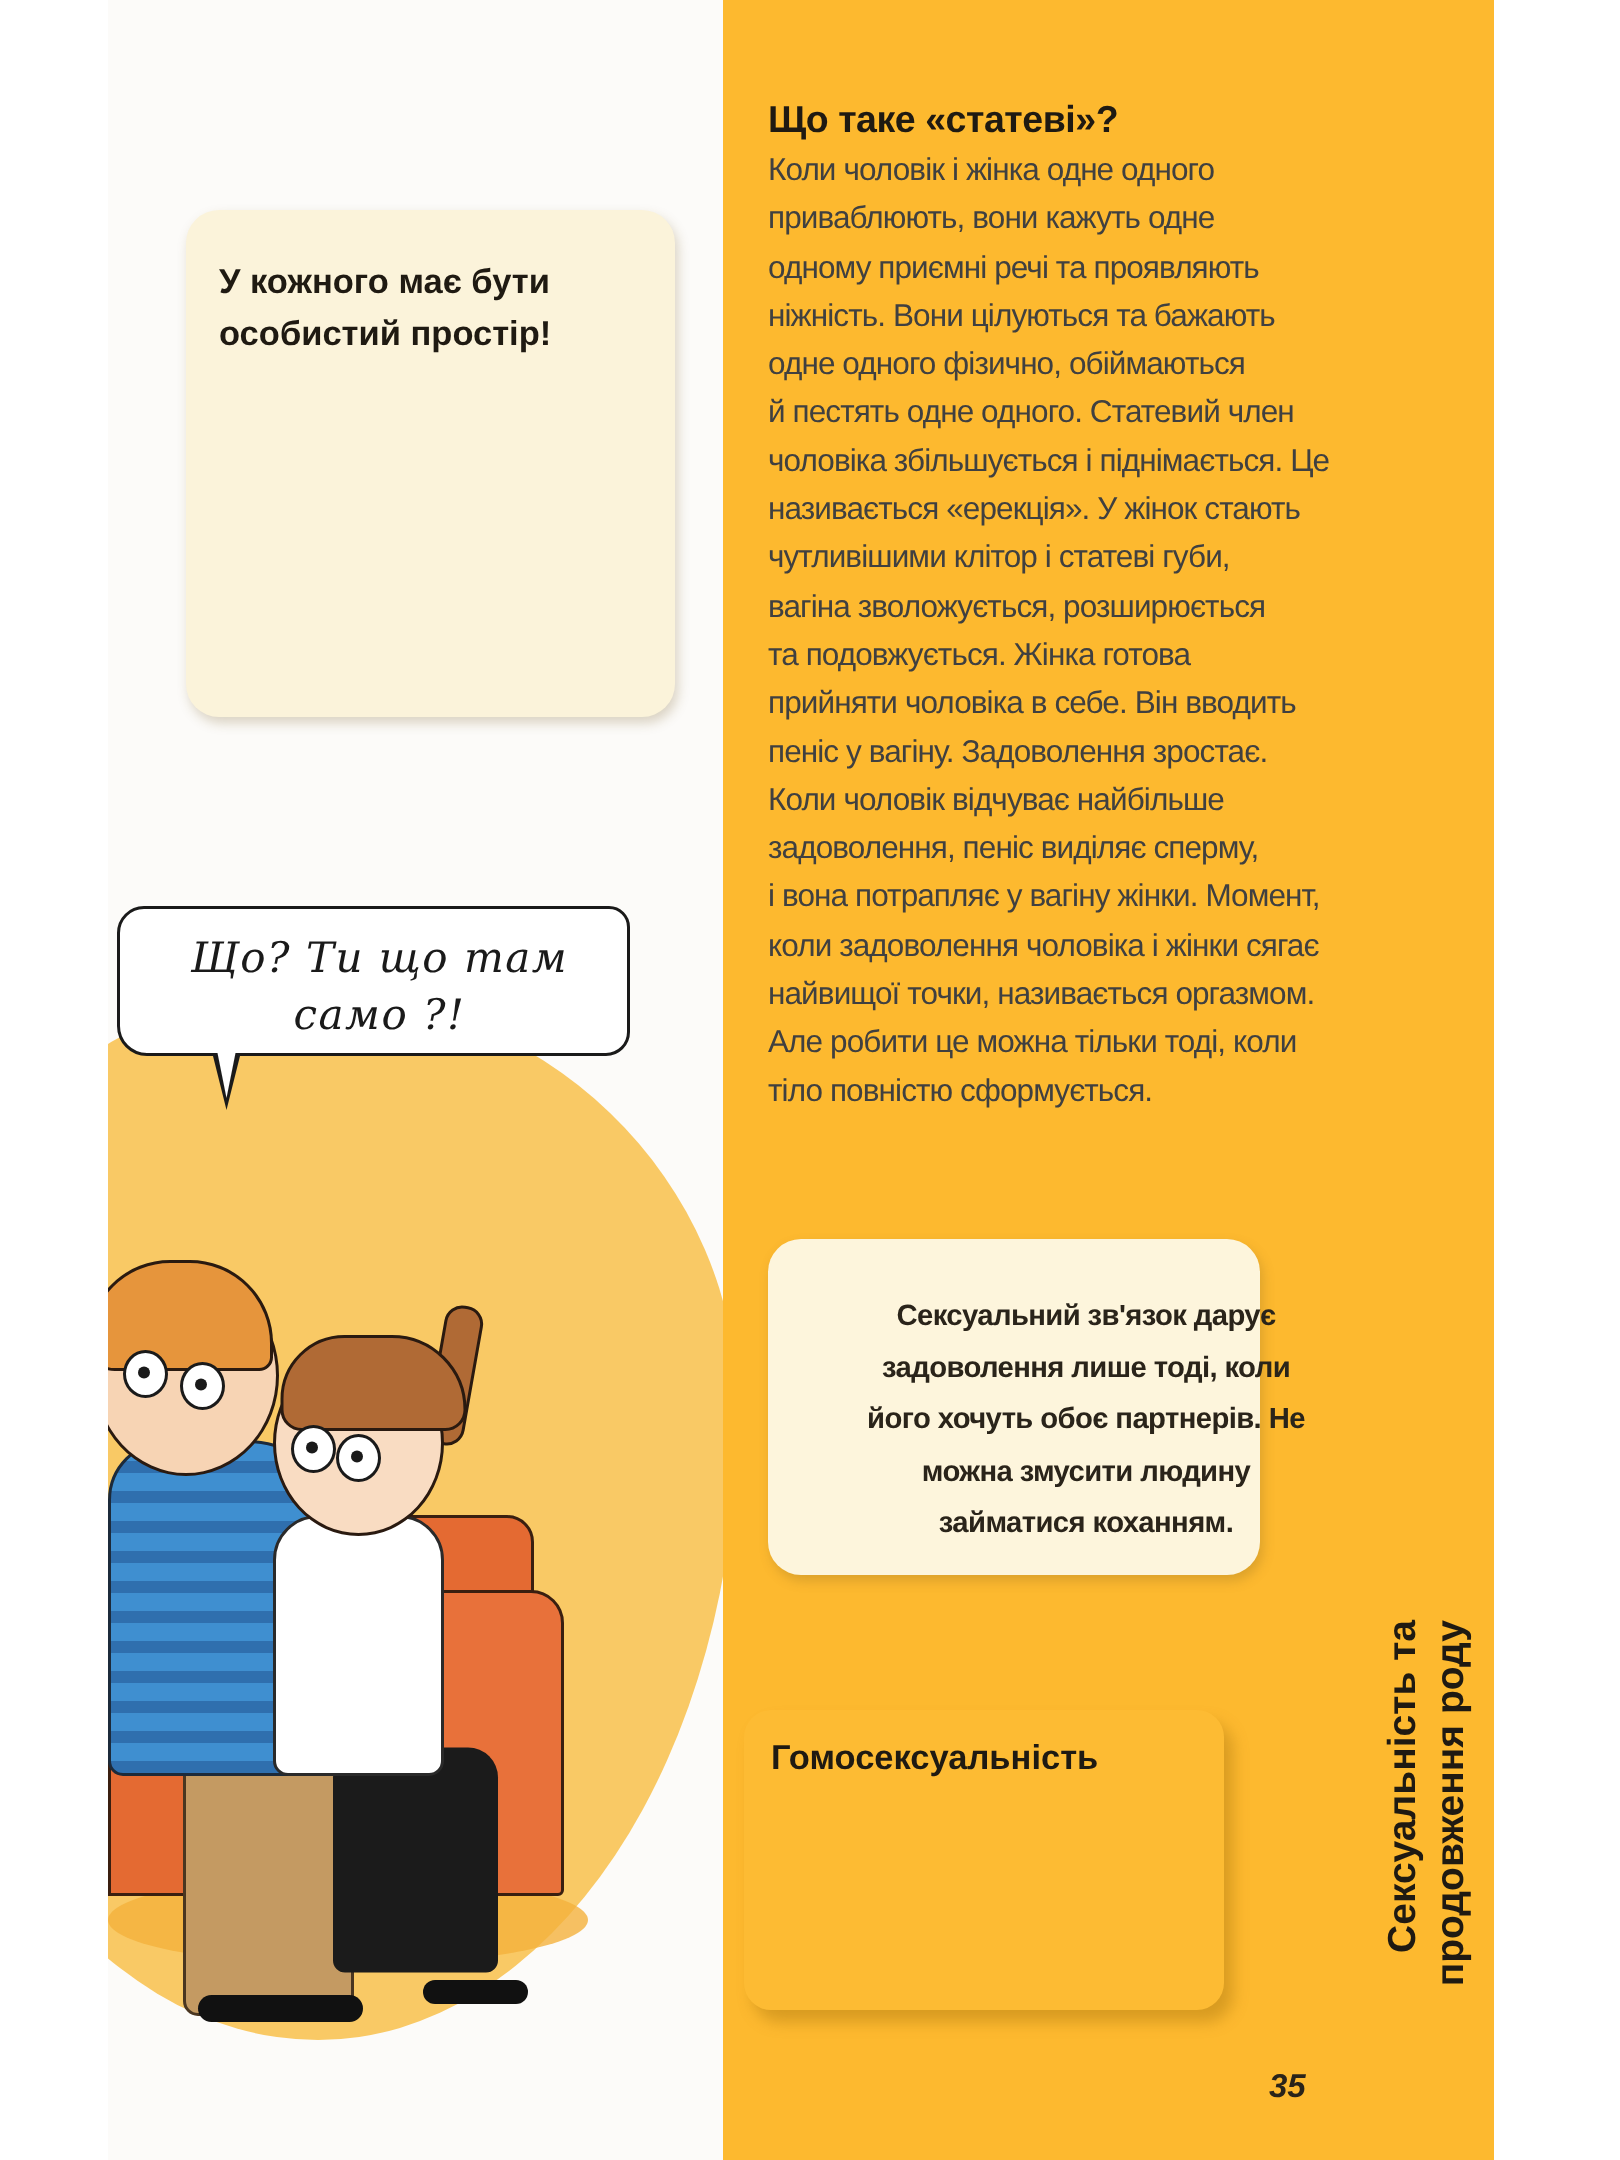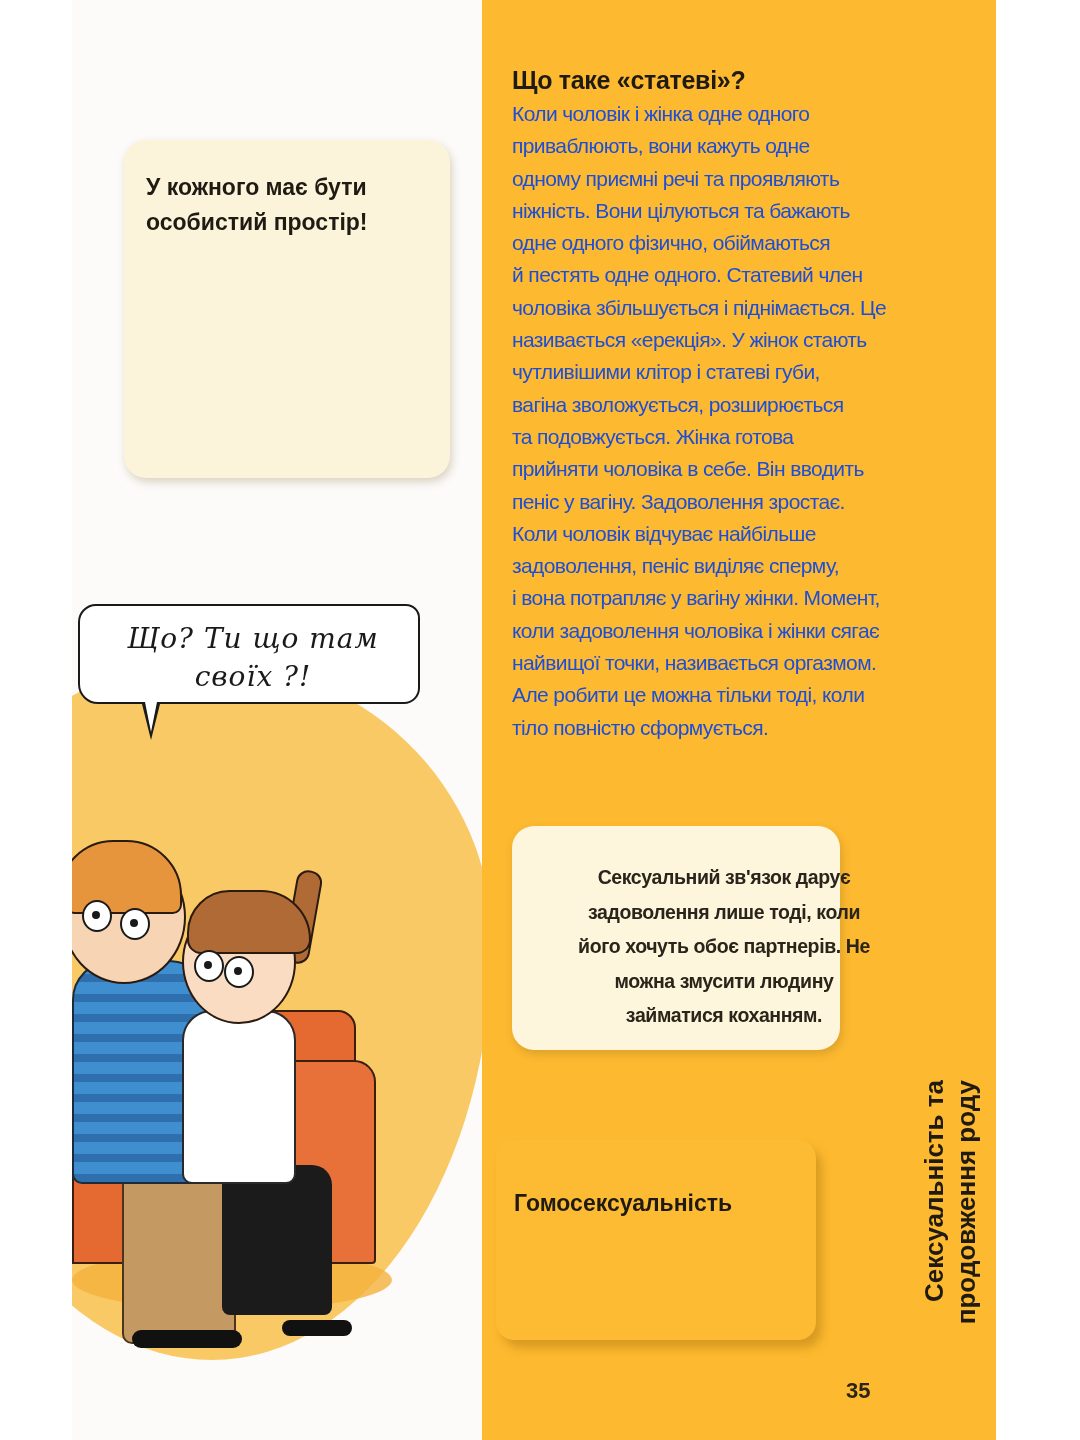--- a/index.html
+++ b/index.html
@@ -86,70 +86,70 @@
     .shoe1 { position: absolute; left: 60px; top: 510px; width: 110px; height: 18px; background: #111; border-radius: 10px; }
     .shoe2 { position: absolute; left: 210px; top: 500px; width: 70px; height: 16px; background: #111; border-radius: 10px; }
 
     
     .main-text { position: absolute; left: 440px; top: 62px; width: 460px; }
     .main-title {
       font-weight: bold; font-size: 25px; line-height: 36px; color: #1f1a12;
       letter-spacing: -0.3px;
     }
     .main-body {
-      font-size: 21px; line-height: 32.3px; color: #1d4ed8;
+      font-size: 21px; line-height: 32.3px; color: #404040;
       letter-spacing: -0.6px; white-space: pre-line;
     }
     .note-right {
       left: 440px; top: 826px; width: 328px; height: 224px;
       background: #fdf5dc;
     }
     .note-right .body {
       position: absolute; left: 18px; top: 34px; width: 292px;
       font-weight: bold; font-size: 19.5px; line-height: 34.5px; color: #2a241a;
       text-align: center; white-space: pre-line; letter-spacing: -0.4px; margin-left: 48px;
     }
     .homo-box {
       position: absolute; left: 424px; top: 1140px; width: 320px; height: 200px;
       background: #fdbb33; border-radius: 18px;
       box-shadow: 6px 8px 10px rgba(150, 100, 10, 0.35);
     }
     .homo-title {
       position: absolute; left: 18px; top: 14px;
-      font-weight: bold; font-size: 23px; line-height: 34px; color: #1f1a12; margin-top: 32px;
+      font-weight: bold; font-size: 23px; line-height: 34px; color: #1f1a12;
     }
     .homo-body {
       position: absolute; left: 18px; top: 50px; width: 300px;
       font-size: 20px; line-height: 34px; color: #2a241a; white-space: pre-line;
       letter-spacing: -0.4px;
     }
     .page-number {
       position: absolute; left: 774px; top: 1378px;
-      font-weight: bold; font-size: 22px; color: #2a241a;
+      font-weight: bold; font-size: 22px; color: #2a241a; font-style: italic;
     }
     .side-label {
       position: absolute; left: 846px; top: 1410px; width: 330px;
       transform-origin: 0 0; transform: rotate(-90deg);
       font-weight: bold; font-size: 26px; line-height: 32px; color: #1f1a12;
       text-align: right;
     }
   </style>
 </head>
 <body>
 
 <div class="page">
   <div class="left-col">
     <div class="blob"></div>
 
     <div class="note-box note-left">
       <div class="title">У кожного має бути особистий простір!</div>
     </div>
 
     <div class="bubble">
-      <div class="bubble-text">Що? Ти що там своїх ?!</div>
+      <div class="bubble-text">Що? Ти що там само ?!</div>
       <div class="bubble-tail"></div>
     </div>
 
     <div class="illus">
       <div class="floor"></div>
       <div class="sofa-back"></div>
       <div class="sofa-arm"></div>
       <div class="person1-legs"></div>
       <div class="person1-body"></div>
       <div class="person1-head"></div>

